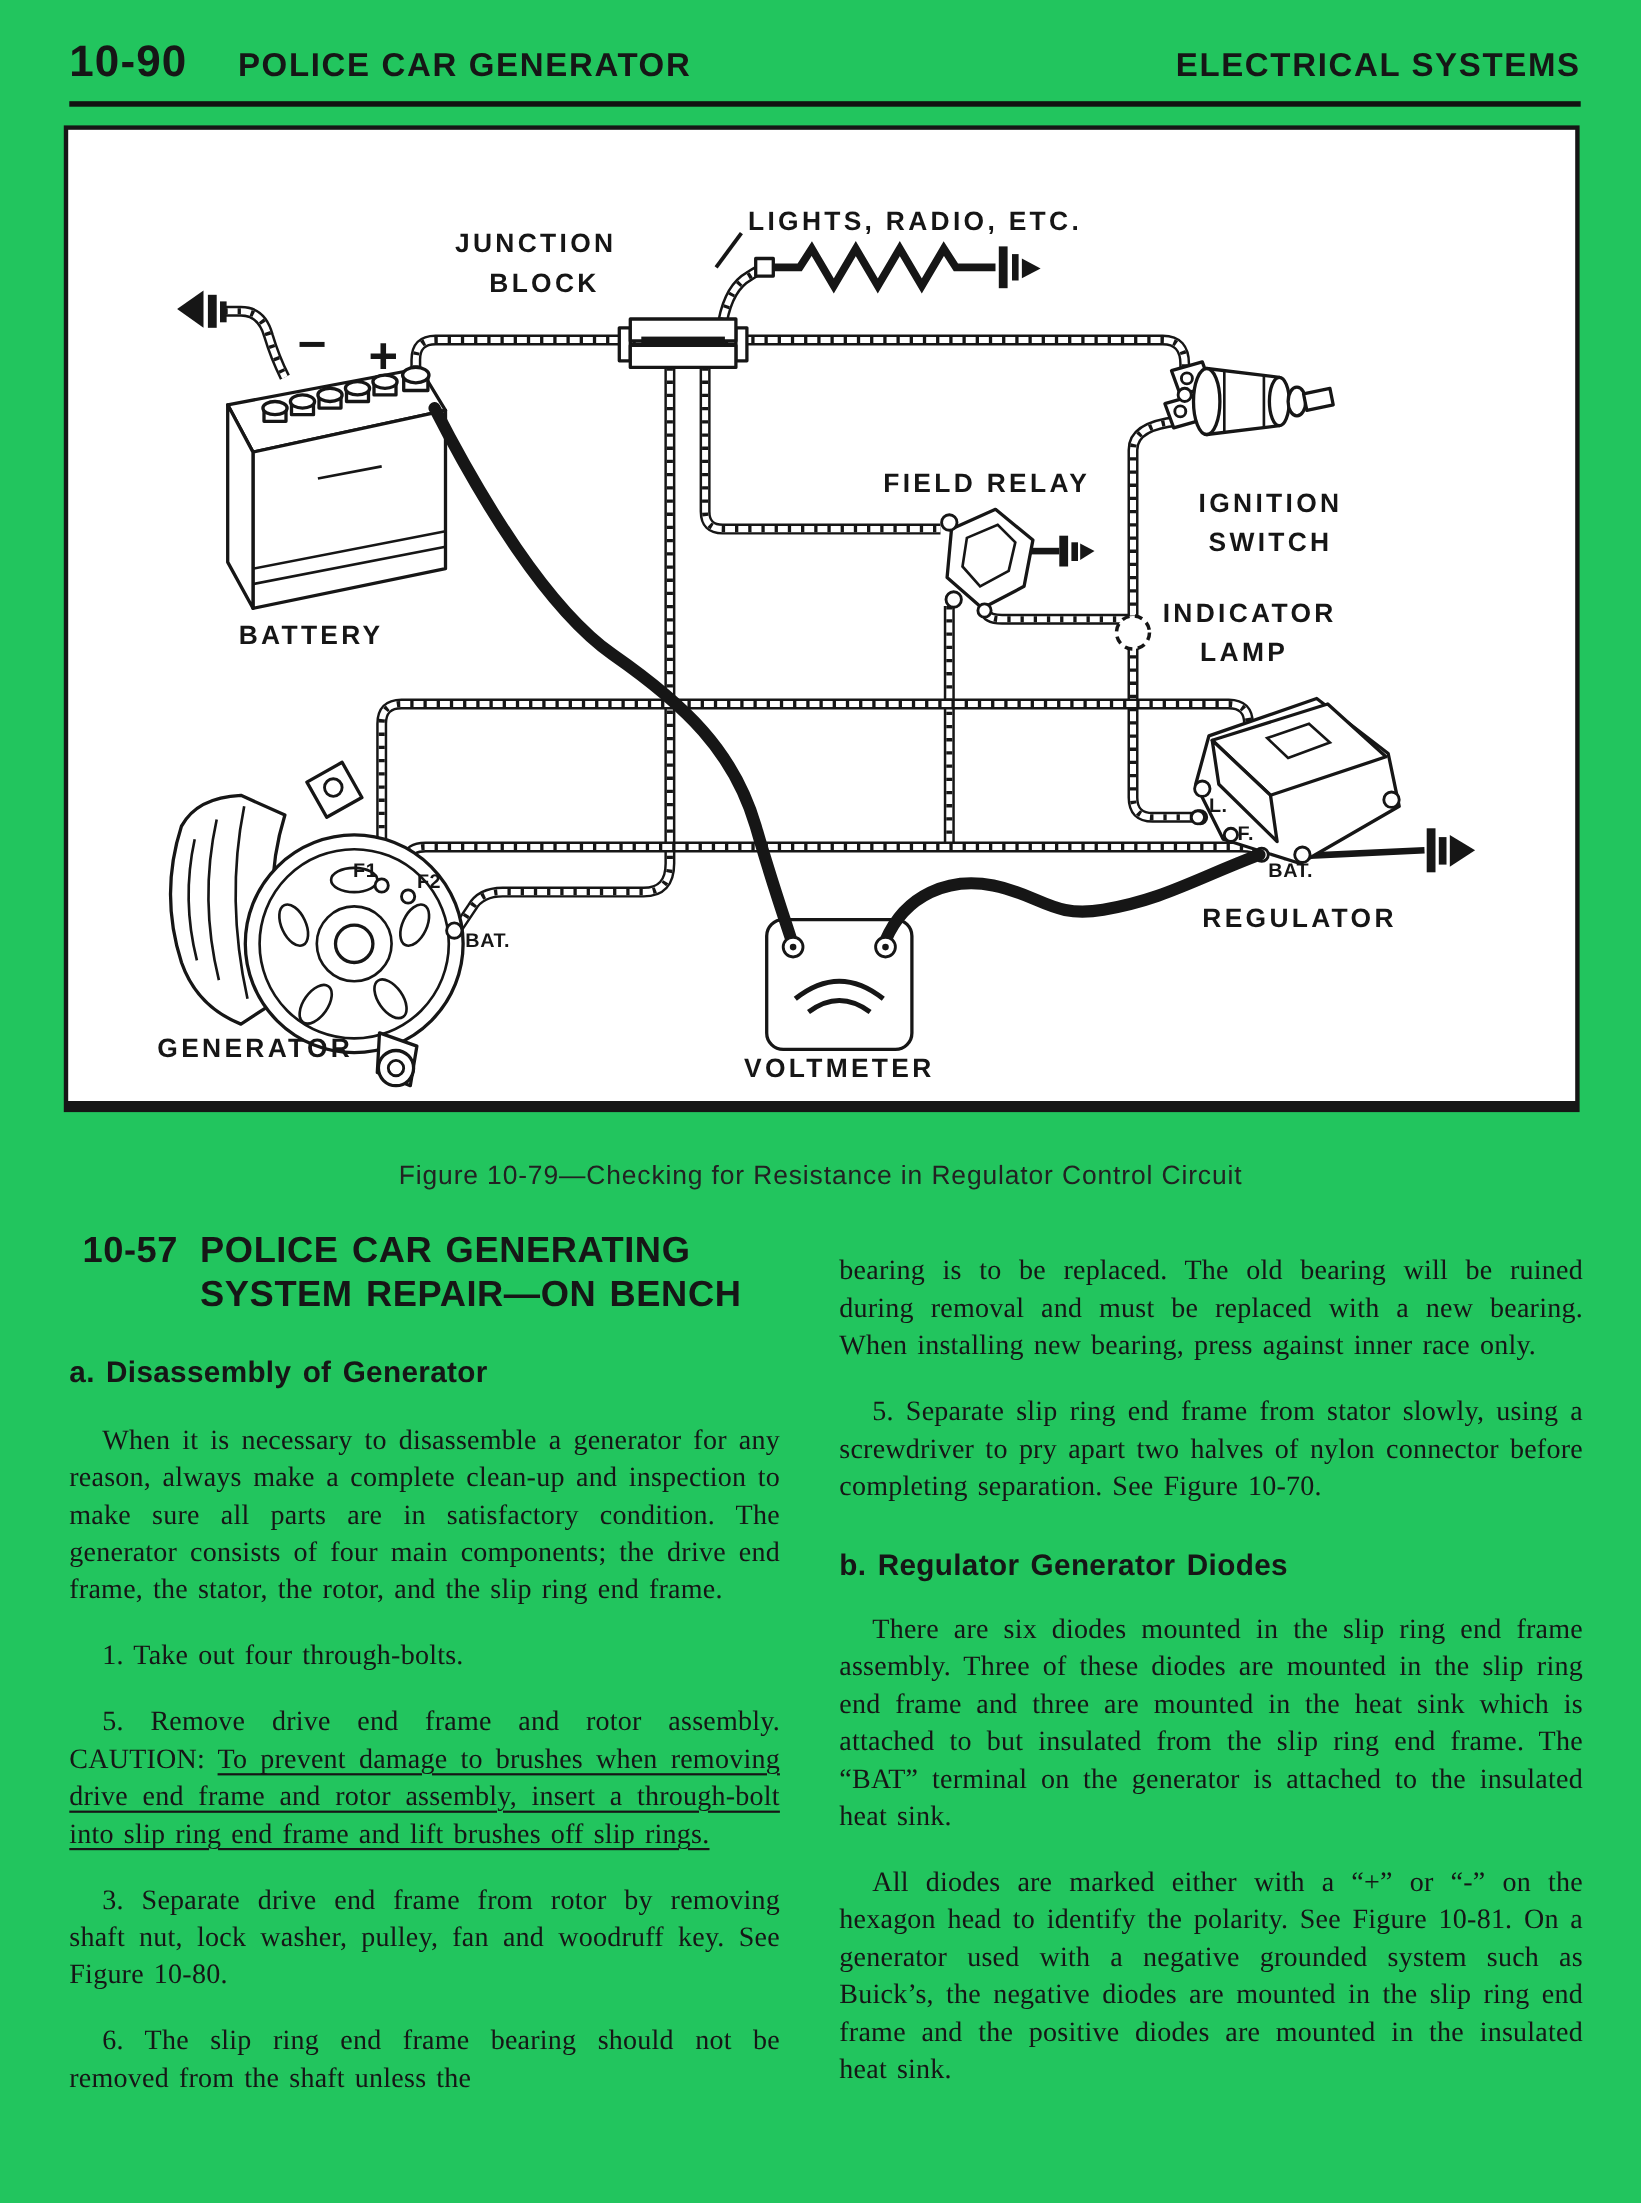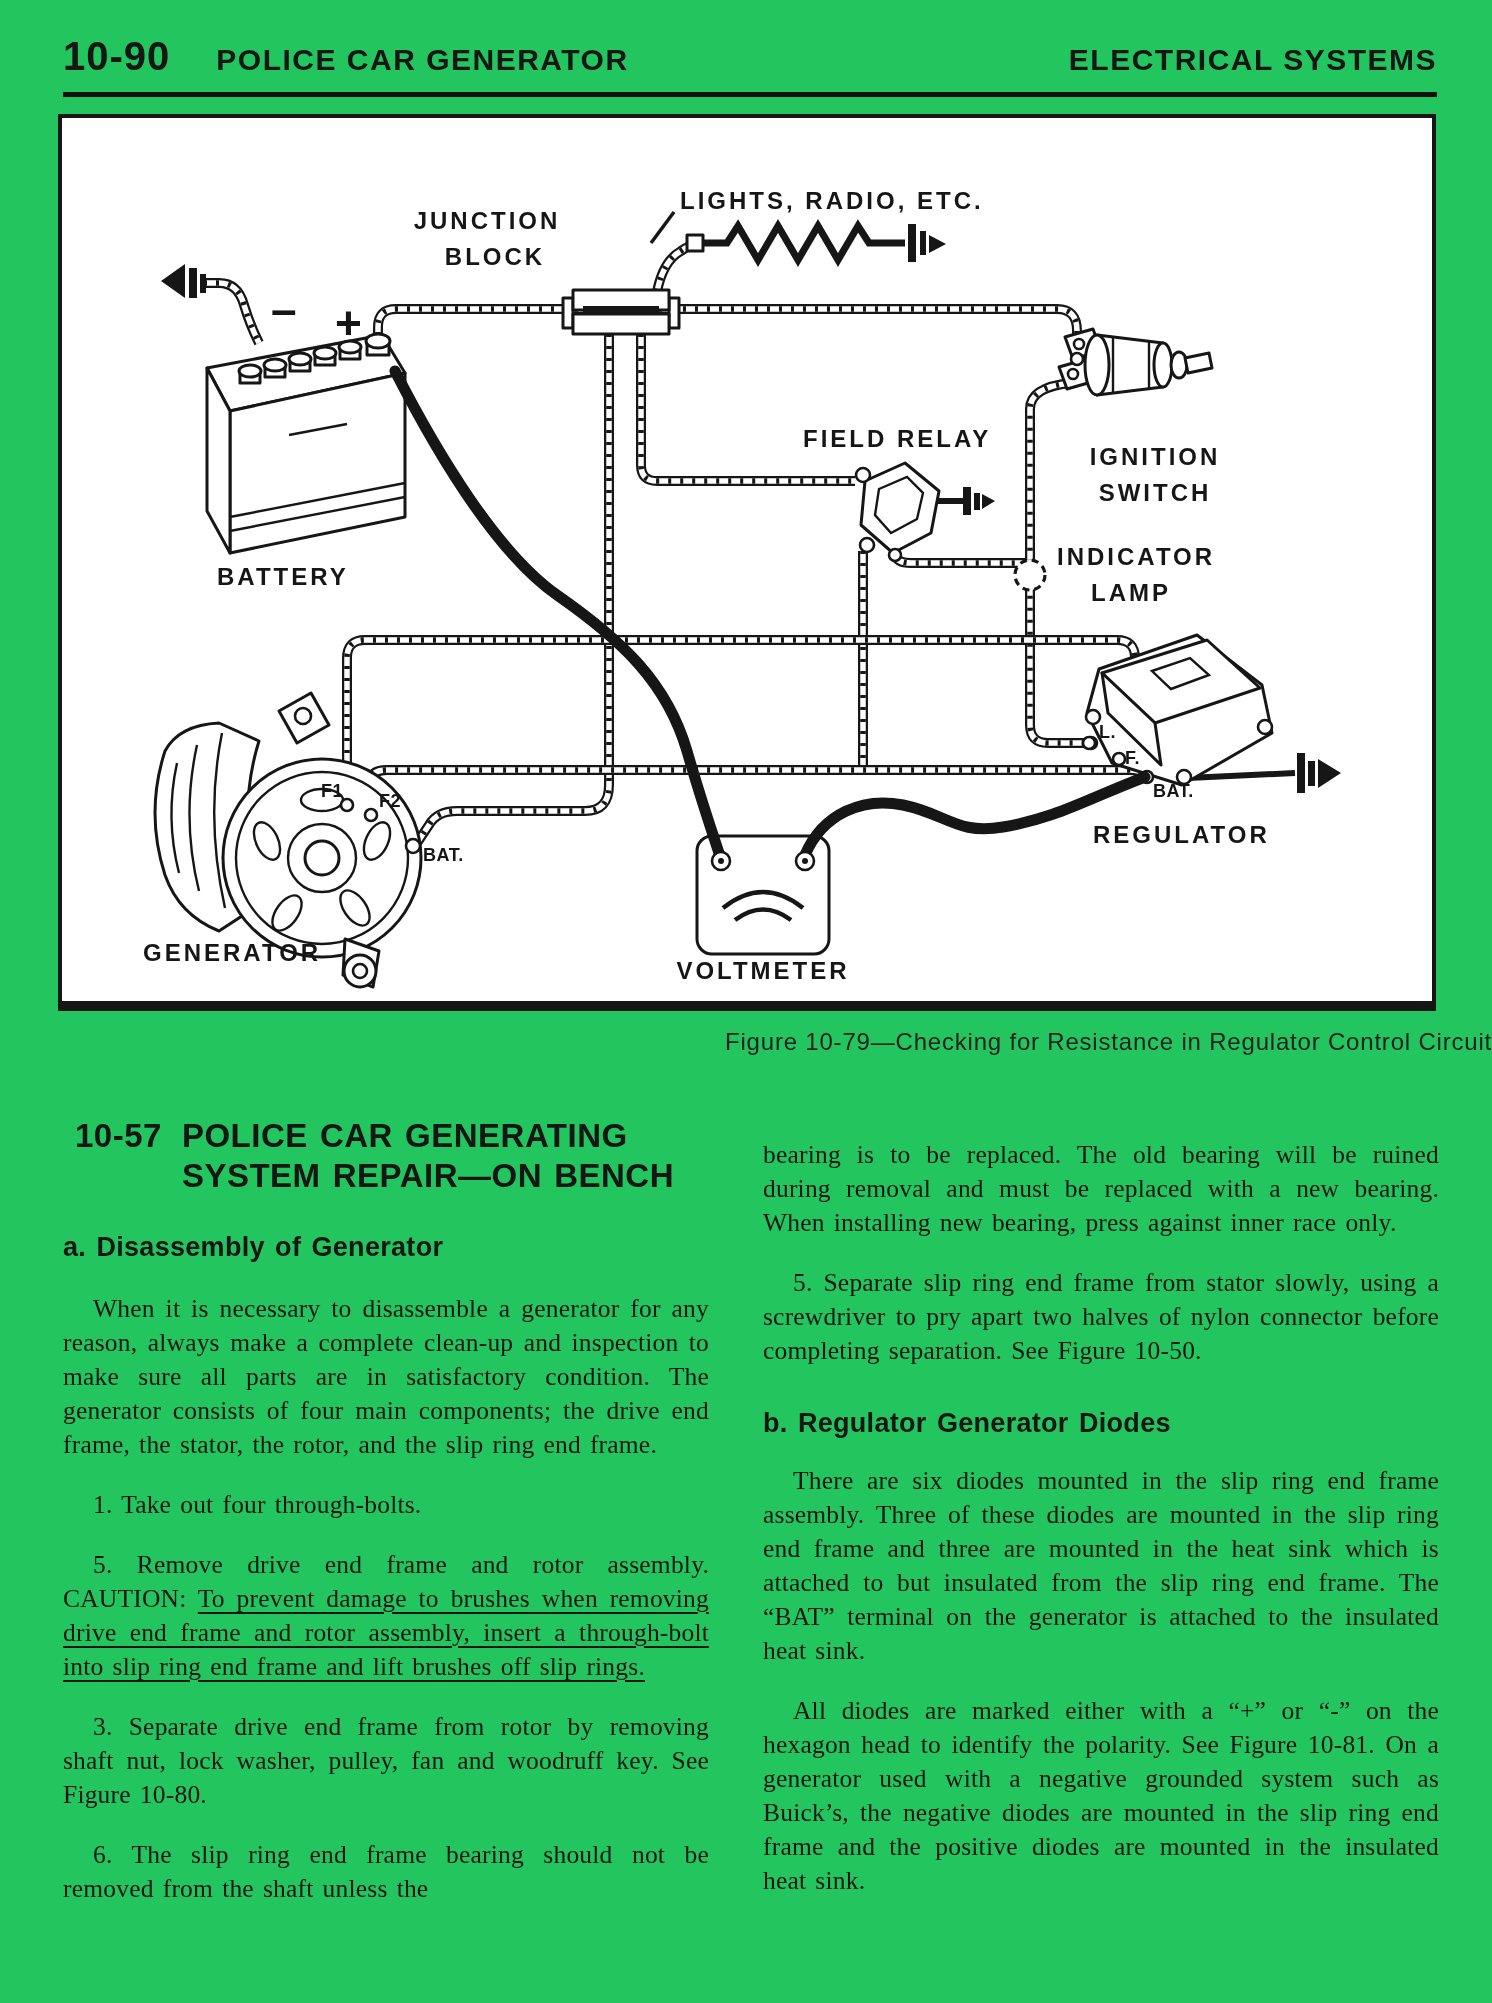--- a/index.html
+++ b/index.html
@@ -6,21 +6,21 @@
   .page{position:relative;width:1492px;height:2003px;background:#22c55e;color:#161616;
         font-family:"Liberation Serif",serif;overflow:hidden;}
   
   .hdr{position:absolute;left:63px;top:36px;width:1374px;display:flex;align-items:baseline;}
   .hdr .num{font:800 40px/1 "Liberation Sans",sans-serif;letter-spacing:1px;}
   .hdr .ltitle{font:700 30px/1 "Liberation Sans",sans-serif;letter-spacing:1.5px;margin-left:46px;}
   .hdr .rtitle{font:700 30px/1 "Liberation Sans",sans-serif;letter-spacing:1.5px;margin-left:auto;}
   .hdr-rule{position:absolute;left:63px;top:92px;width:1374px;height:5px;background:#111;}
   
   .fig{position:absolute;left:57px;top:113px;width:1380px;height:900px;}
-  .caption{position:absolute;left:0;top:1028px;width:1492px;text-align:right;
+  .caption{position:absolute;left:0;top:1055px;width:1492px;text-align:center;
            font:500 24px/1.2 "Liberation Sans",sans-serif;letter-spacing:.8px;color:#222;}
   
   .col{position:absolute;font-size:25.5px;line-height:34px;text-align:justify;letter-spacing:.2px;word-spacing:2.5px;}
   .col-l{left:63px;top:1116px;width:646px;}
   .col-r{left:763px;top:1138px;width:676px;}
   .h1{display:flex;font:800 33px/40px "Liberation Sans",sans-serif;letter-spacing:.5px;margin-left:12px;}
   .h1 .t{margin-left:20px;}
   .h2{font:700 27px/30px "Liberation Sans",sans-serif;letter-spacing:.3px;}
   .col p{margin:0;}
   .mt{margin-top:26px !important;}
@@ -281,19 +281,19 @@
     <div class="h2">a.  Disassembly of Generator</div>
     <p class="ind first">When it is necessary to disassemble a generator for any reason, always make a complete clean-up and inspection to make sure all parts are in satisfactory condition. The generator consists of four main components; the drive end frame, the stator, the rotor, and the slip ring end frame.</p>
     <p class="ind mt">1.  Take out four through-bolts.</p>
     <p class="ind mt"><span>5.  Remove drive end frame and rotor assembly.  CAUTION:  </span><span class="u">To prevent damage to brushes when removing drive end frame and rotor assembly, insert a through-bolt into slip ring end frame and lift brushes off slip rings.</span></p>
     <p class="ind mt">3.  Separate drive end frame from rotor by removing shaft nut, lock washer, pulley, fan and woodruff key. See Figure 10-80.</p>
     <p class="ind mt">6.  The slip ring end frame bearing should not be removed from the shaft unless the</p>
   </div>
 
   <div class="col col-r">
     <p>bearing is to be replaced. The old bearing will be ruined during removal and must be replaced with a new bearing. When installing new bearing, press against inner race only.</p>
-    <p class="ind mt">5.  Separate slip ring end frame from stator slowly, using a screwdriver to pry apart two halves of nylon connector before completing separation. See Figure 10-50.</p>
+    <p class="ind mt">5.  Separate slip ring end frame from stator slowly, using a screwdriver to pry apart two halves of nylon connector before completing separation. See Figure 10-70.</p>
     <div class="h2">b.  Regulator Generator Diodes</div>
     <p class="ind mt">There are six diodes mounted in the slip ring end frame assembly. Three of these diodes are mounted in the slip ring end frame and three are mounted in the heat sink which is attached to but insulated from the slip ring end frame. The “BAT” terminal on the generator is attached to the insulated heat sink.</p>
     <p class="ind mt">All diodes are marked either with a “+” or “-” on the hexagon head to identify the polarity. See Figure 10-81. On a generator used with a negative grounded system such as Buick’s, the negative diodes are mounted in the slip ring end frame and the positive diodes are mounted in the insulated heat sink.</p>
   </div>
 
 </div>
 
 </body></html>

